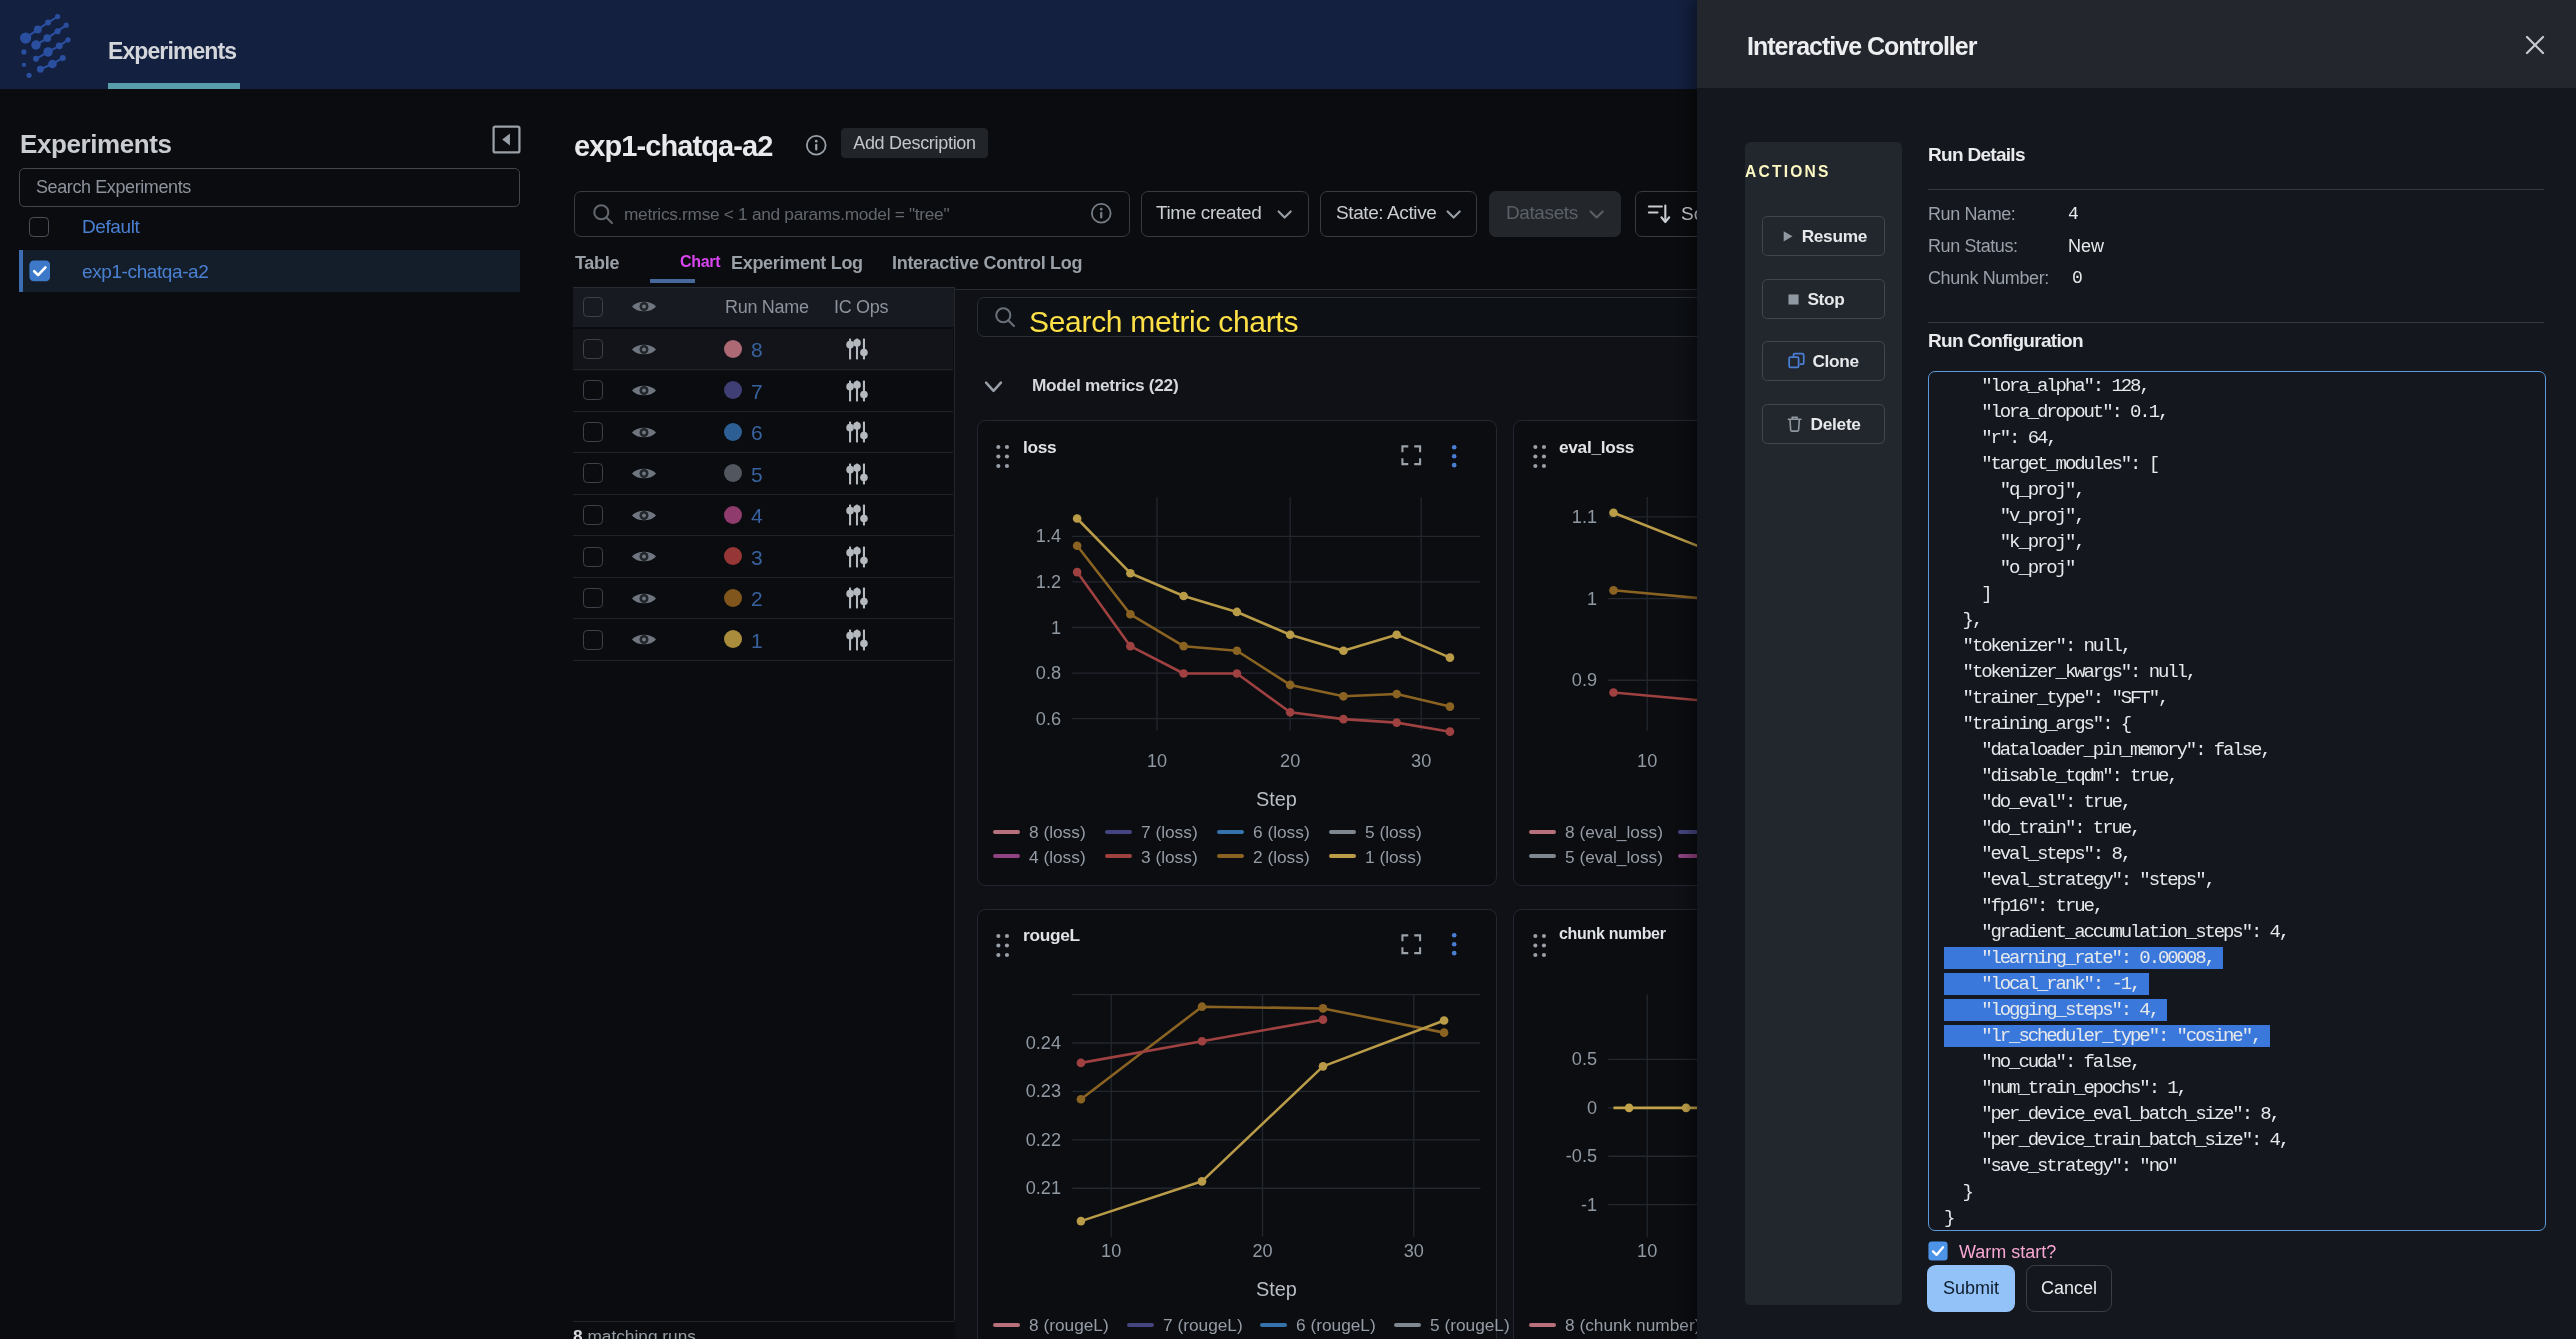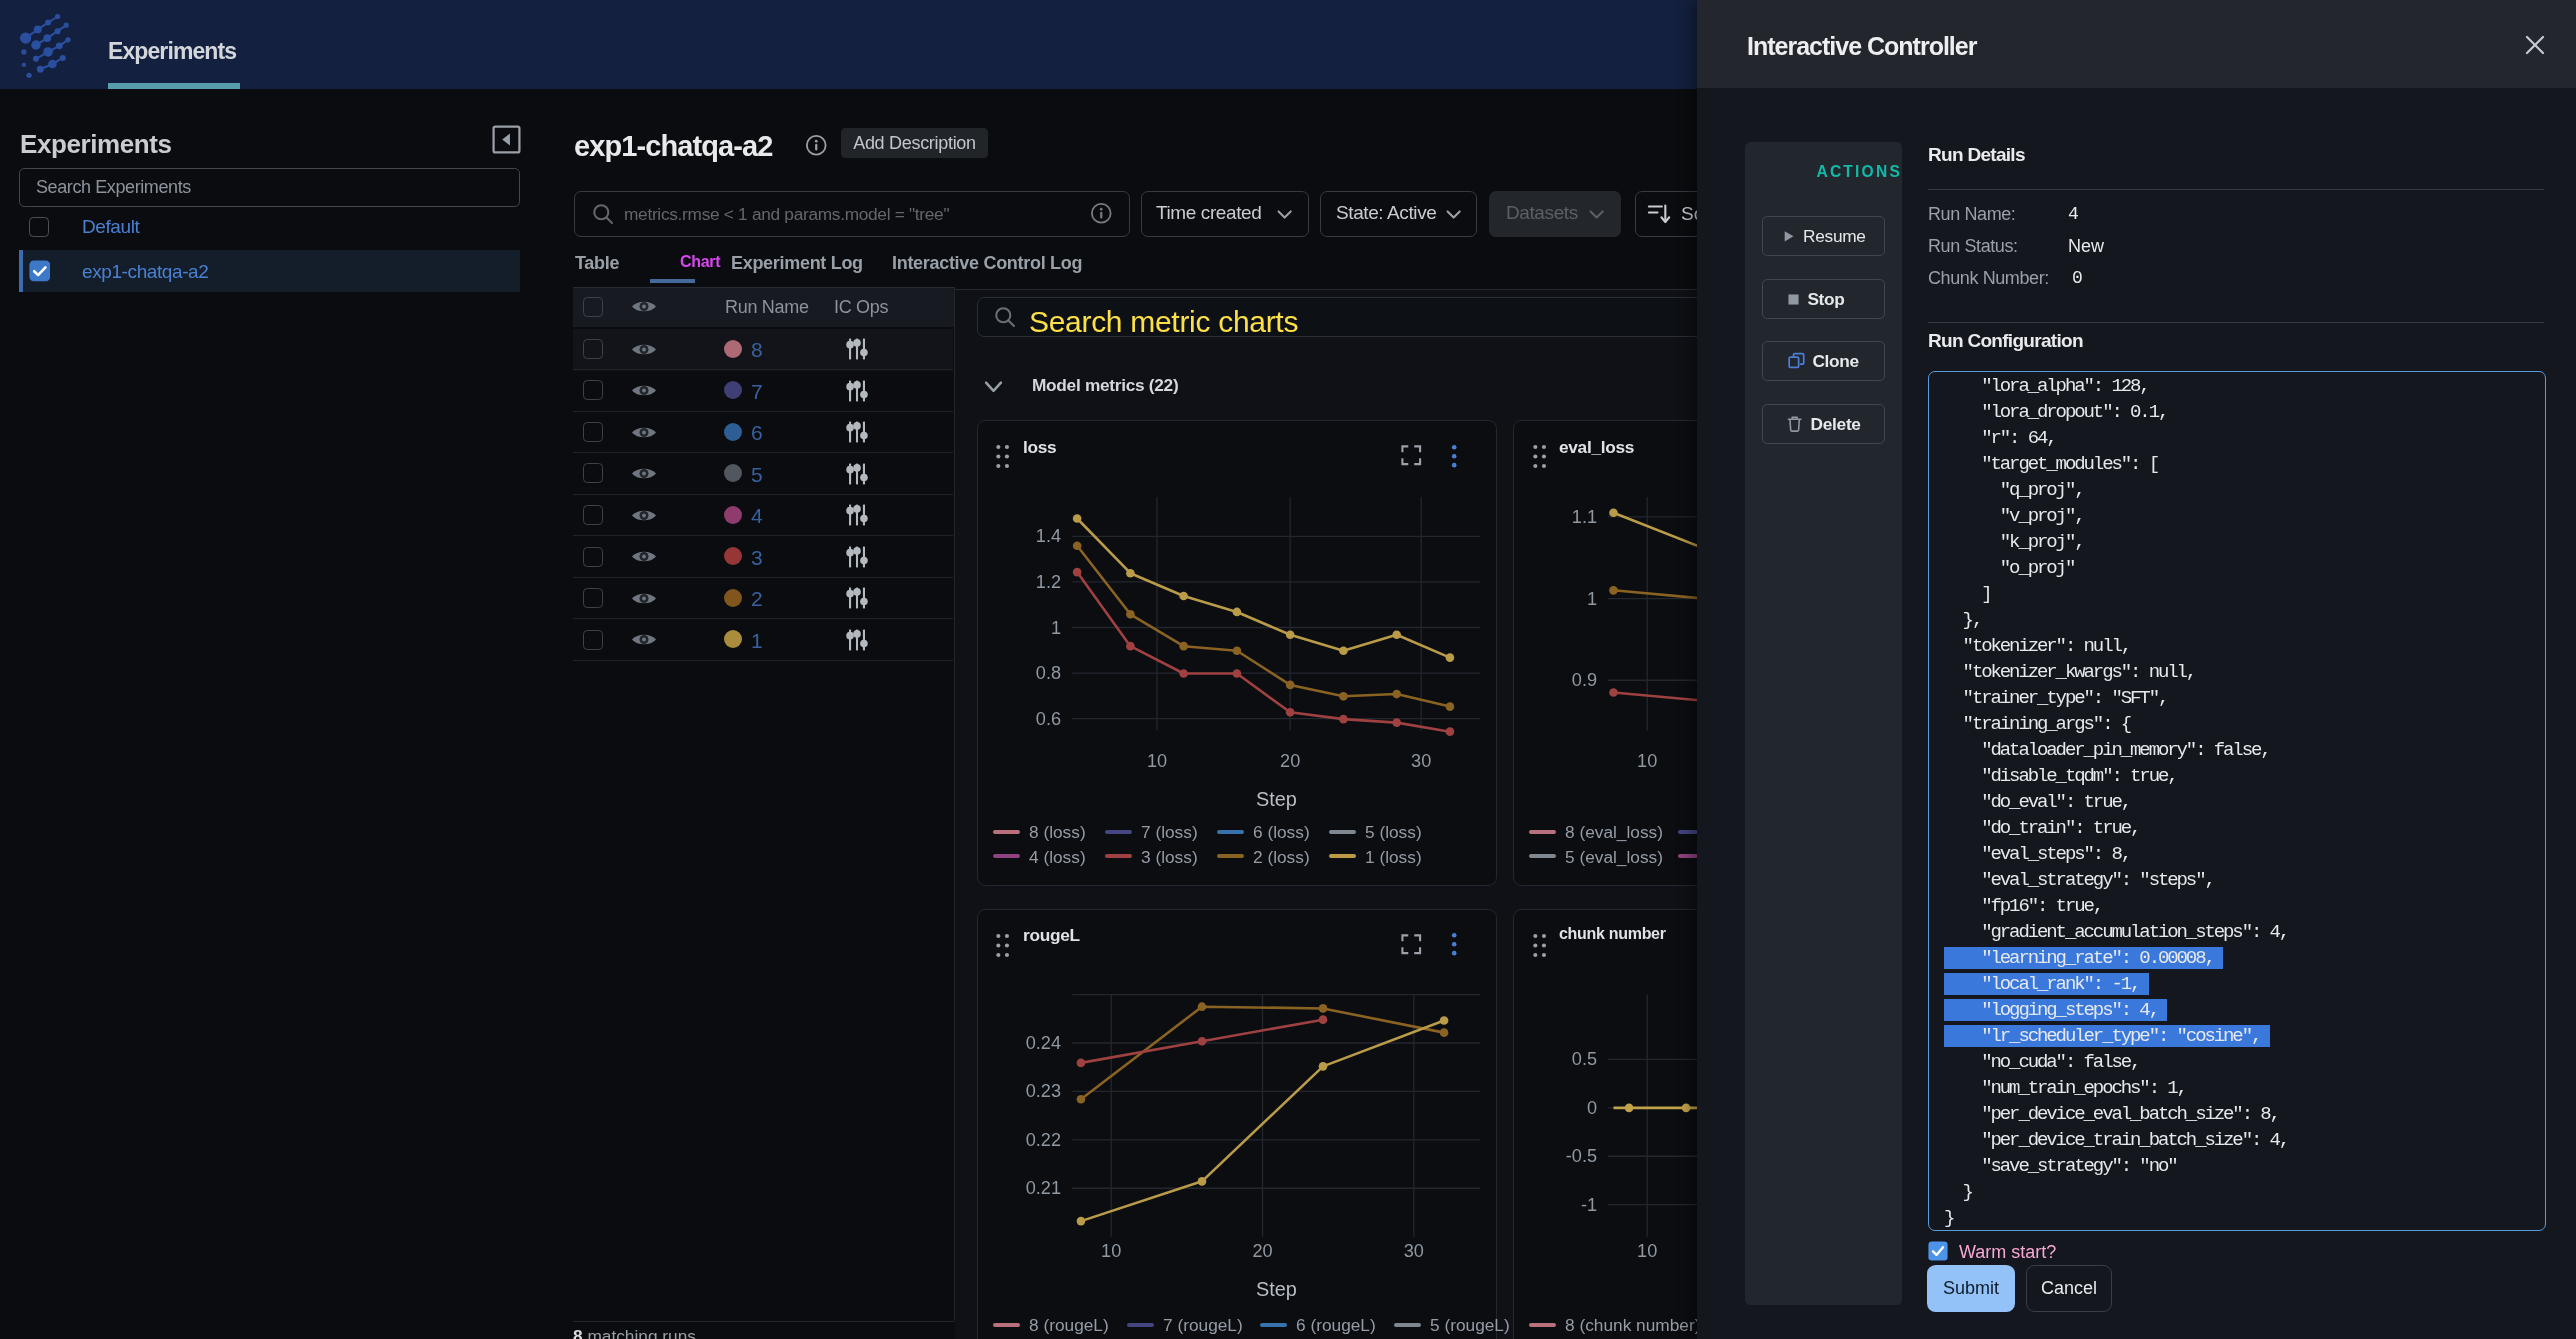--- a/index.html
+++ b/index.html
@@ -500,23 +500,23 @@
     <div class="abs" style="left:1529px;top:1323px;width:27px;height:4.3px;border-radius:2.2px;background:#b8707c;"></div>
     <div class="abs" style="left:1565px;top:1315px;font-size:17.3px;color:#959ca6;">8 (chunk number)</div>
 <div class="abs" style="left:1697px;top:0;width:879px;height:1339px;background:#14171d;box-shadow:-5.2px 0 15.6px rgba(0,0,0,0.45);"></div>
 <div class="abs" style="left:1697px;top:0;width:879px;height:88px;background:#23262d;"></div>
 <div class="abs" style="left:1747px;top:32px;font-size:25px;font-weight:700;letter-spacing:-1px;color:#eceef0;">Interactive Controller</div>
 <svg class="abs" style="left:2523px;top:33px;" width="24" height="24" viewBox="0 0 30 30">
 <line x1="5" y1="5" x2="25" y2="25" stroke="#c6cad0" stroke-width="2.8" stroke-linecap="round"></line>
 <line x1="25" y1="5" x2="5" y2="25" stroke="#c6cad0" stroke-width="2.8" stroke-linecap="round"></line>
     </svg>
 <div class="abs" style="left:1745px;top:142px;width:157px;height:1163px;background:#22262d;border-radius:5.2px;"></div>
-<div class="abs" style="left:1745px;top:163px;width:157px;text-align:right;font-size:15.6px;font-weight:700;letter-spacing:2.2px;color:#14b8a6;">ACTIONS</div>
+<div class="abs" style="left:1745px;top:163px;width:157px;text-align:left;font-size:15.6px;font-weight:700;letter-spacing:2.2px;color:#fef9c3;">ACTIONS</div>
 <div class="abs" style="left:1762px;top:216px;width:123px;height:40px;border:1.3px solid #42474f;border-radius:5.2px;"></div>
-    <div class="abs" style="left:1762px;top:216px;width:123px;height:40px;display:flex;align-items:center;justify-content:center;gap:7px;font-size:17.3px;font-weight:400;letter-spacing:-0.3px;color:#e6e8ea;">
+    <div class="abs" style="left:1762px;top:216px;width:123px;height:40px;display:flex;align-items:center;justify-content:center;gap:7px;font-size:17.3px;font-weight:700;letter-spacing:-0.3px;color:#e6e8ea;">
       <svg width="14.7" height="14.7" viewBox="0 0 20 20">
         <path d="M5 3 L17 10 L5 17 Z" fill="#9098a1"></path>
       </svg>
       <span>Resume</span>
     </div>
 <div class="abs" style="left:1762px;top:279px;width:123px;height:40px;border:1.3px solid #42474f;border-radius:5.2px;"></div>
     <div class="abs" style="left:1762px;top:279px;width:108px;height:40px;display:flex;align-items:center;justify-content:center;gap:7px;font-size:17.3px;font-weight:600;letter-spacing:-0.3px;color:#e6e8ea;">
       <svg width="13" height="13" viewBox="0 0 18 18">
         <rect x="2" y="2" width="14" height="14" fill="#9098a1"></rect>
       </svg>

